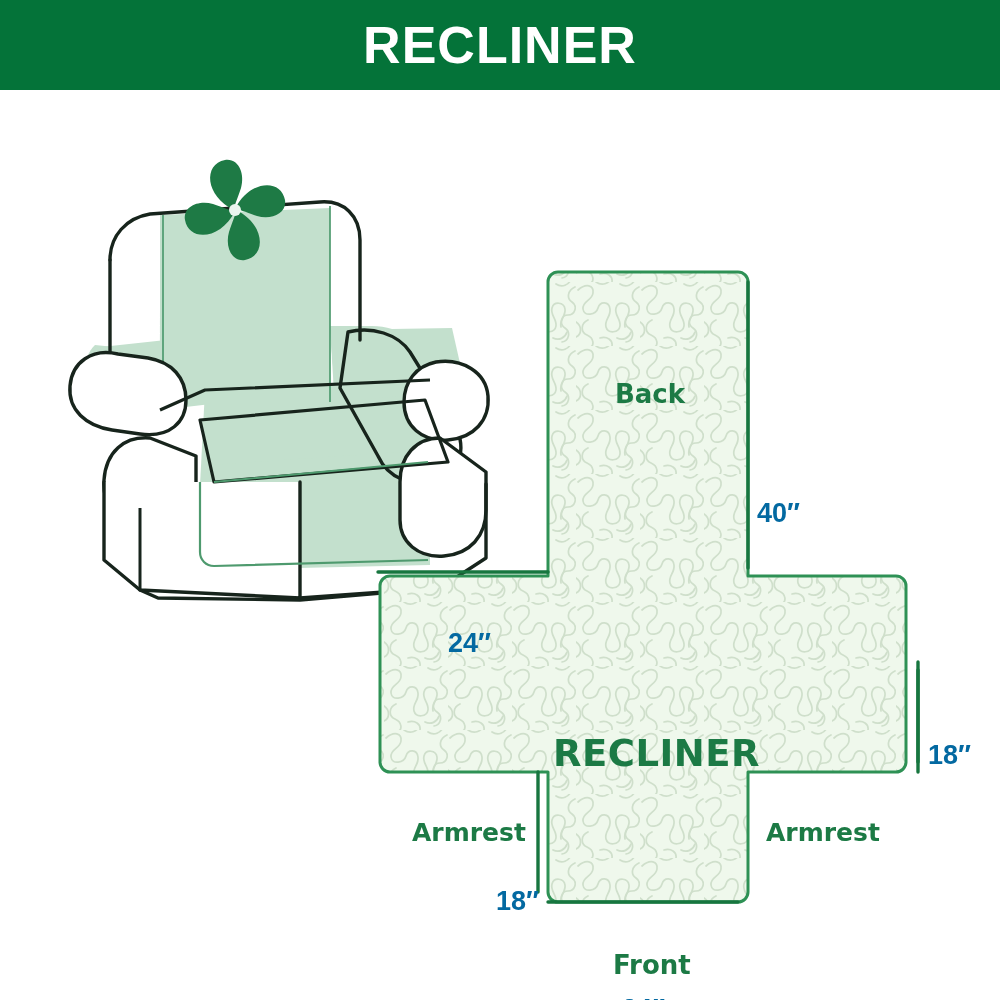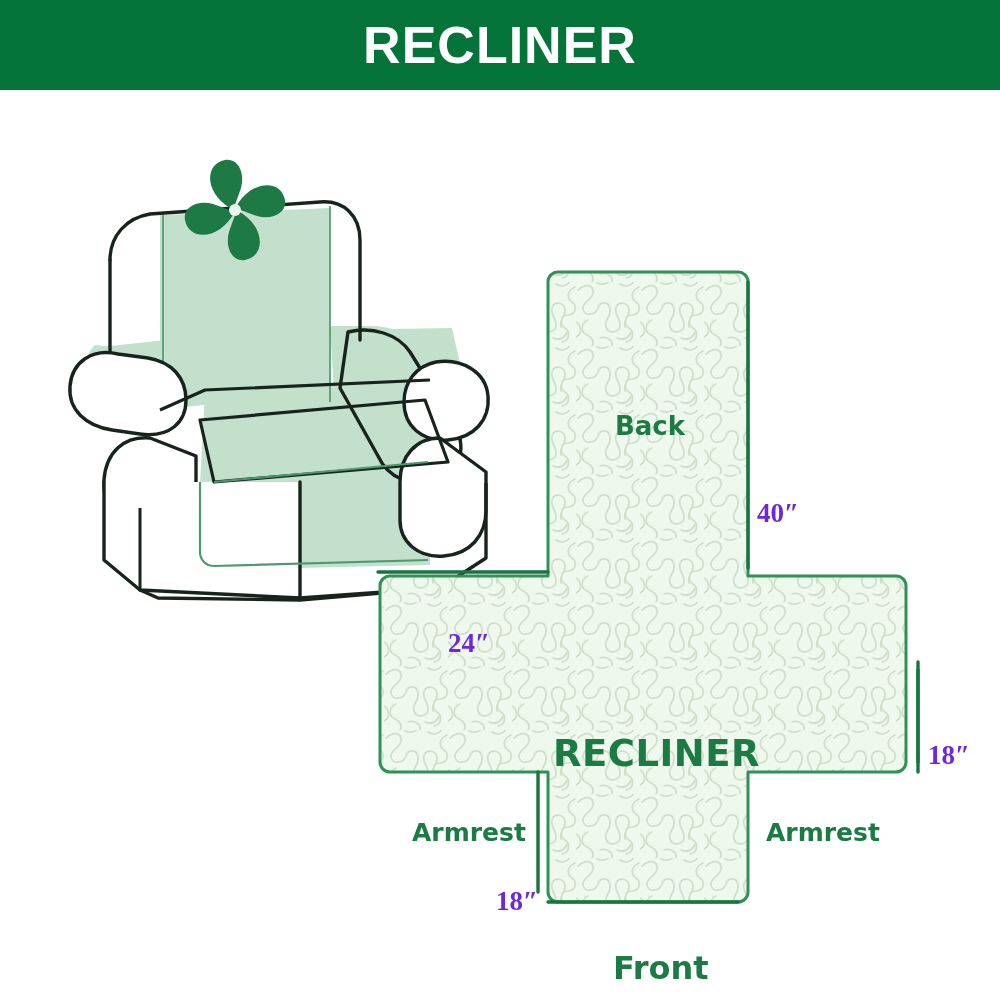--- a/index.html
+++ b/index.html
@@ -34,31 +34,31 @@
 
   
   .lbl{
     position:absolute;
     color:#1c7a45;
     font-weight:bold;
     font-family:"DejaVu Sans","Liberation Sans",sans-serif;
     white-space:nowrap;
     line-height:1;
   }
-  .lbl-back   {left:615px; top:291px;  font-size:26px;margin-top:32px;}
+  .lbl-back   {left:615px; top:291px;  font-size:26px;}
   .lbl-recliner{left:553px;top:645px;  font-size:37px; letter-spacing:0.5px;}
   .lbl-arm-l  {left:412px; top:730px;  font-size:25px;}
   .lbl-arm-r  {left:766px; top:730px;  font-size:25px;}
-  .lbl-front  {left:613px; top:862px;  font-size:32px;}
+  .lbl-front  {left:613px; top:862px;  font-size:26px;}
 
   .dim{
     position:absolute;
-    color:#6d28d9;
+    color:#0369a1;
     font-weight:bold;
-    font-family:Liberation Serif, serif;
+    font-family:Liberation Sans, sans-serif;
     white-space:nowrap;
     line-height:1;
     font-size:27px;
   }
   .dim-40 {left:757px; top:410px;}
   .dim-23 {left:928px; top:652px;}
   .dim-24t{left:448px; top:540px;}
   .dim-19 {left:496px; top:798px;}
   .dim-24b{left:622px; top:906px;}
 </style>

